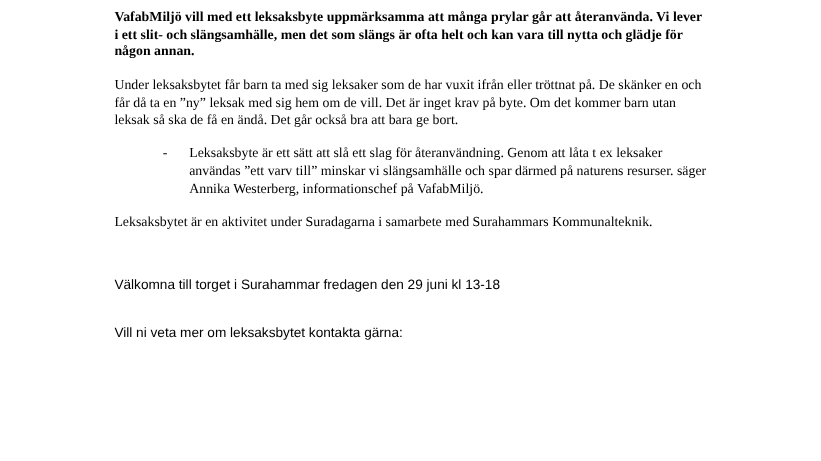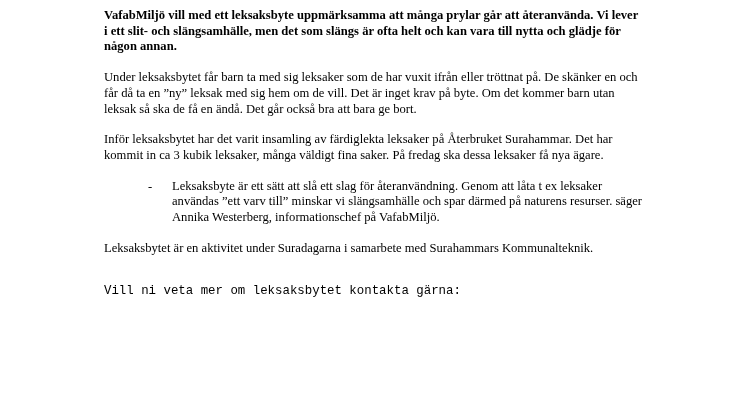--- a/index.html
+++ b/index.html
@@ -48,38 +48,37 @@
     font-size: 12.4px;
     line-height: 15px;
   }
   .invitation {
     margin-top: 42px;
     margin-bottom: 0;
   }
   .contact {
     margin-top: 28px;
     margin-bottom: 0;
-    font-family: Liberation Mono, monospace;
   }
 </style>
 </head>
 <body>
 
 <div class="page">
 
   <p class="para bold">VafabMiljö vill med ett leksaksbyte uppmärksamma att många prylar går att återanvända. Vi lever i ett slit- och slängsamhälle, men det som slängs är ofta helt och kan vara till nytta och glädje för någon annan.</p>
 
   <p class="para">Under leksaksbytet får barn ta med sig leksaker som de har vuxit ifrån eller tröttnat på. De skänker en och får då ta en ”ny” leksak med sig hem om de vill. Det är inget krav på byte. Om det kommer barn utan leksak så ska de få en ändå. Det går också bra att bara ge bort.</p>
 
-  <p class="para">Inför leksaksbytet har det varit insamling av färdiglekta leksaker på Återbruket Surahammar. Det har kommit in ca 3 kubik leksaker, många väldigt fina saker.  På fredag ska dessa leksaker få nya ägare.</p>
 
   <div class="bullet-row">
     <span class="dash">-</span>
     <span class="bullet-text">Leksaksbyte är ett sätt att slå ett slag för återanvändning. Genom att låta t ex leksaker användas ”ett varv till” minskar vi slängsamhälle och spar därmed på naturens resurser. säger Annika Westerberg, informationschef på VafabMiljö.</span>
   </div>
 
 
   <p class="para">Leksaksbytet är en aktivitet under Suradagarna i samarbete med Surahammars Kommunalteknik.</p>
 
+  <p class="para sans invitation">Välkomna till torget i Surahammar fredagen den 29 juni kl 13-18</p>
 
   <p class="para sans contact">Vill ni veta mer om leksaksbytet kontakta gärna:</p>
 
 </div>
 
 </body></html>

